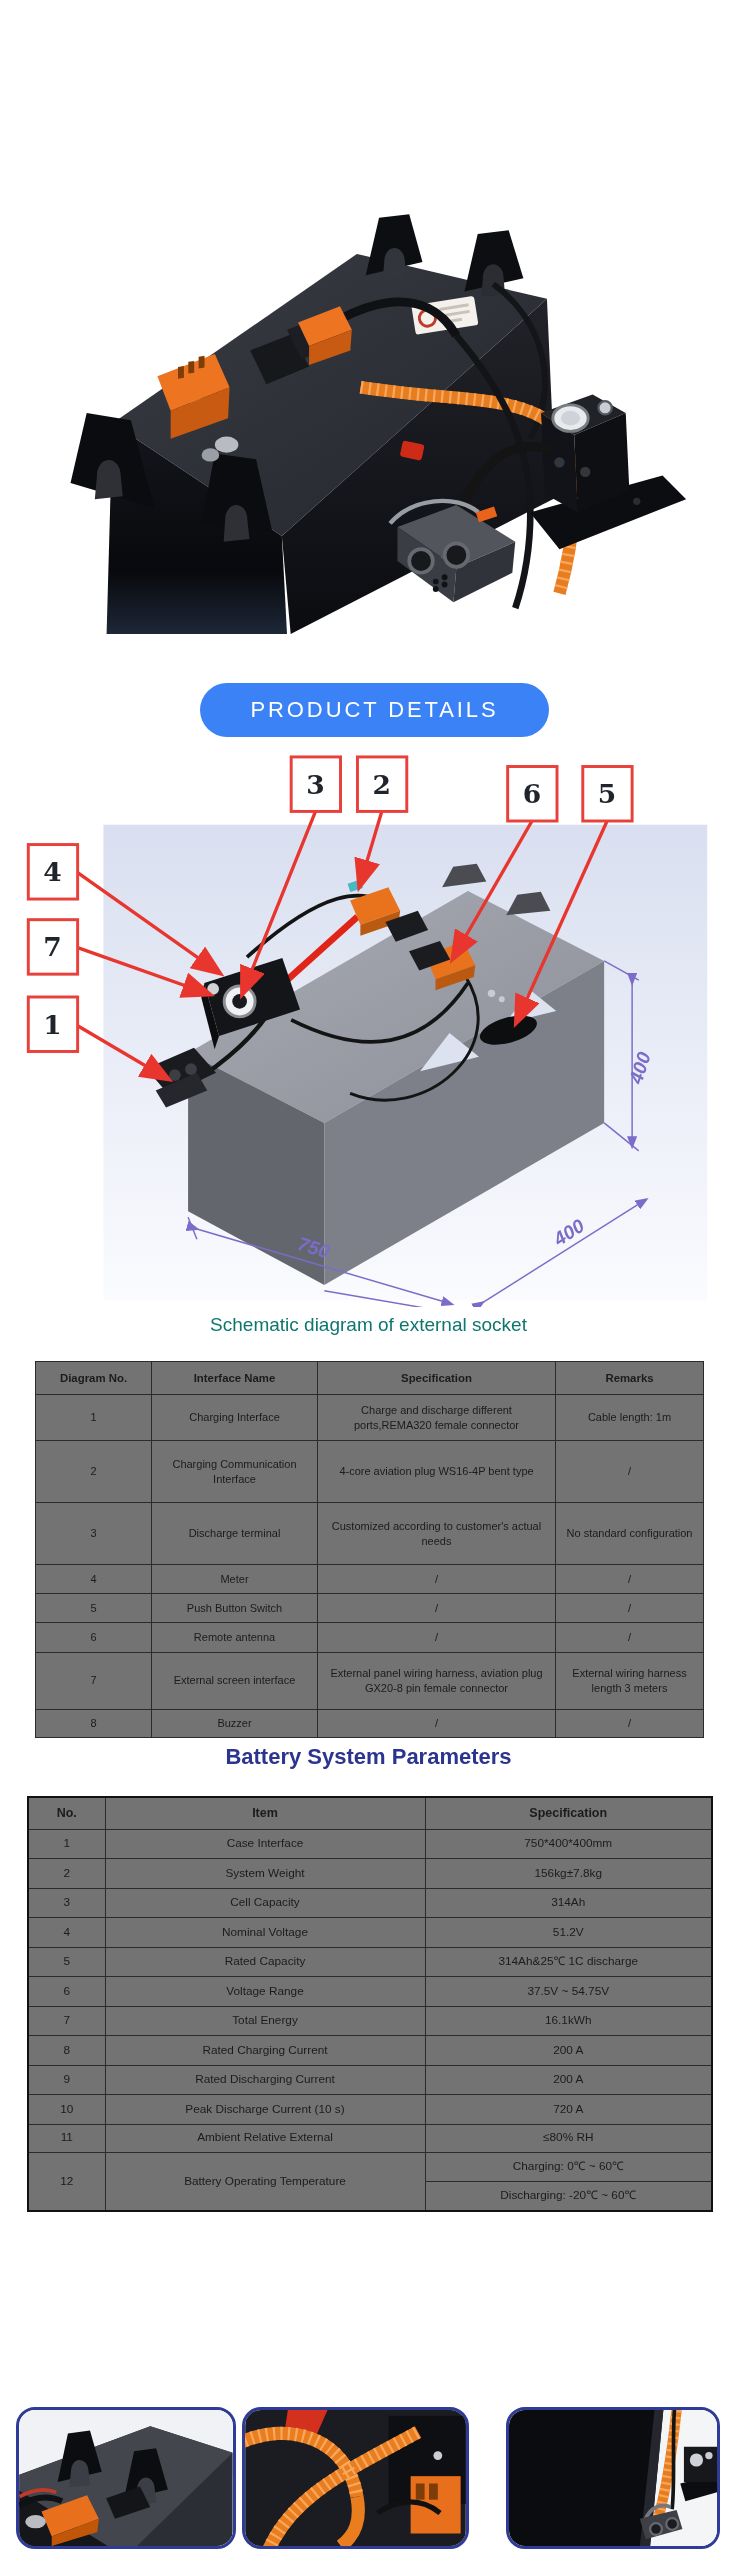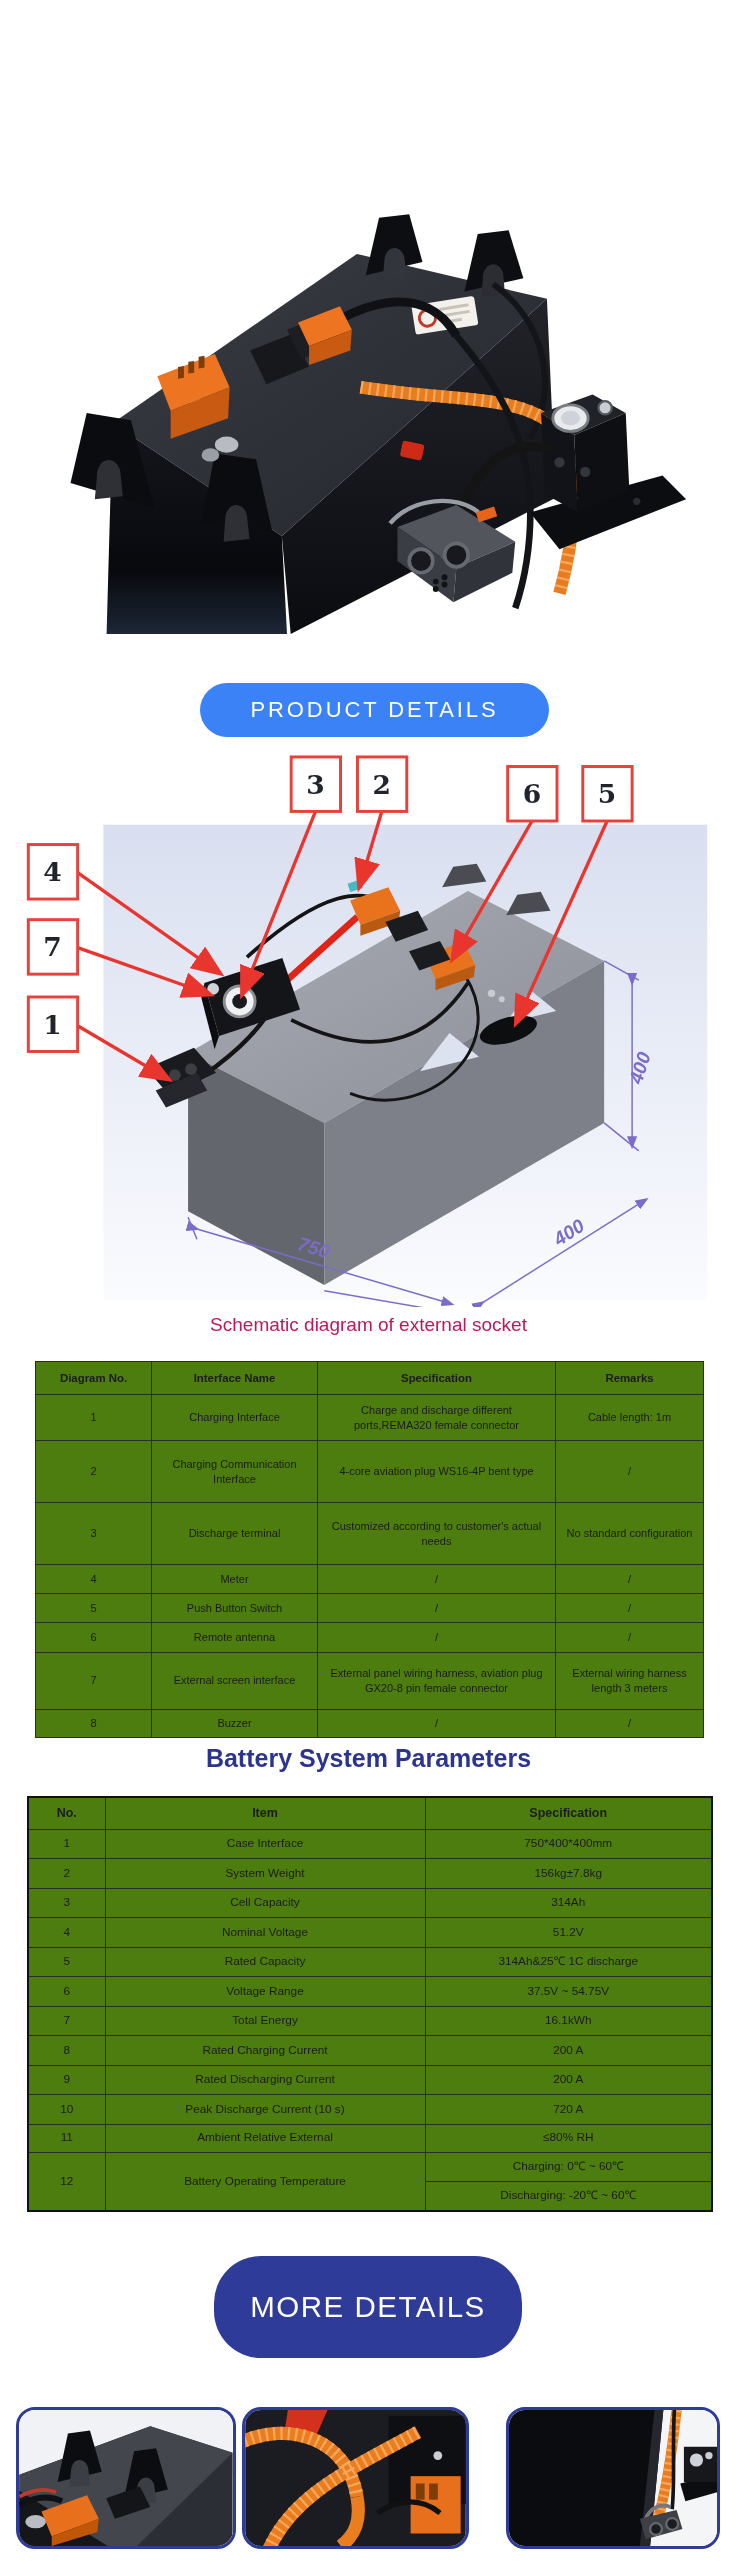--- a/index.html
+++ b/index.html
@@ -6,24 +6,24 @@
   #page{position:relative;width:737px;height:2576px;background:#ffffff;overflow:hidden;
         font-family:"Liberation Sans",sans-serif;color:#1c1c1c;}
   .abs{position:absolute;}
   
   .banner{display:flex;align-items:center;justify-content:center;color:#fff;font-weight:500;}
   #banner1{left:200px;top:683px;width:349px;height:54px;border-radius:27px;background:#3b82f6;
            font-size:22px;letter-spacing:2.9px;}
   #banner2{left:214px;top:2256px;width:308px;height:102px;border-radius:47px;background:#2e3b98;
            font-size:29.5px;letter-spacing:1.5px;}
   
-  #caption1{left:0;top:1314px;width:737px;text-align:center;font-size:19px;font-weight:500;color:#be185d;}
-  #title2{left:0;top:1744px;width:737px;text-align:center;font-size:25px;font-weight:bold;color:#2b3590;}
+  #caption1{left:0;top:1314px;width:737px;text-align:center;font-size:19px;font-weight:500;color:#0f766e;}
+  #title2{left:0;top:1744px;width:737px;text-align:center;font-size:22px;font-weight:bold;color:#2b3590;}
   
-  table{border-collapse:collapse;table-layout:fixed;background:#4d7c0f;}
+  table{border-collapse:collapse;table-layout:fixed;background:#737373;}
   td,th{border:1.1px solid #2b2b2b;text-align:center;vertical-align:middle;padding:1.5px 5.9px;line-height:1.3;
         overflow:hidden;}
   #t1{left:35px;top:1361px;width:667px;border:1.8px solid #161616;font-size:11px;}
   #t1 th{font-size:11.4px;font-weight:bold;}
   #t2{left:27px;top:1796px;width:684px;border:2.2px solid #111;font-size:11.8px;}
   #t2 th{font-size:12.5px;font-weight:bold;}
   #t2 td,#t2 th{border-width:1.5px;}
   
   .photo{border:3.7px solid #2e3b98;border-radius:19px;overflow:hidden;background:#fff;}
   svg{display:block;}
@@ -392,23 +392,20 @@
         <td rowspan="2">12</td>
         <td rowspan="2">Battery Operating Temperature</td>
         <td>Charging: 0℃ ~ 60℃</td>
       </tr>
       <tr style="height:29.5px">
         <td>Discharging: -20℃ ~ 60℃</td>
       </tr>
     </tbody>
   </table>
 
-  <div id="banner2" class="abs banner">
-    <span>MORE DETAILS</span>
-  </div>
 
   <div class="abs photo" style="left:16px;top:2407px;width:214px;height:136px;">
     <svg viewBox="0 0 290 185" width="214" height="136">
       <rect width="290" height="185" fill="#f1f2f5"></rect>
       <polygon points="0,88 178,22 290,58 290,185 0,185" fill="#2c2e35"></polygon>
       <polygon points="0,88 178,22 290,58 160,185 0,185" fill="#44464e"></polygon>
       <polygon points="0,110 120,185 0,185" fill="#15161a"></polygon>
       <g>
         <path d="M52,98 L66,32 L96,28 L112,84 Z" fill="#0c0d10"></path>
         <path d="M70,84 a12,15 0 0 1 24,-2 l2,20 -28,3 Z" fill="#3c3e45"></path>

